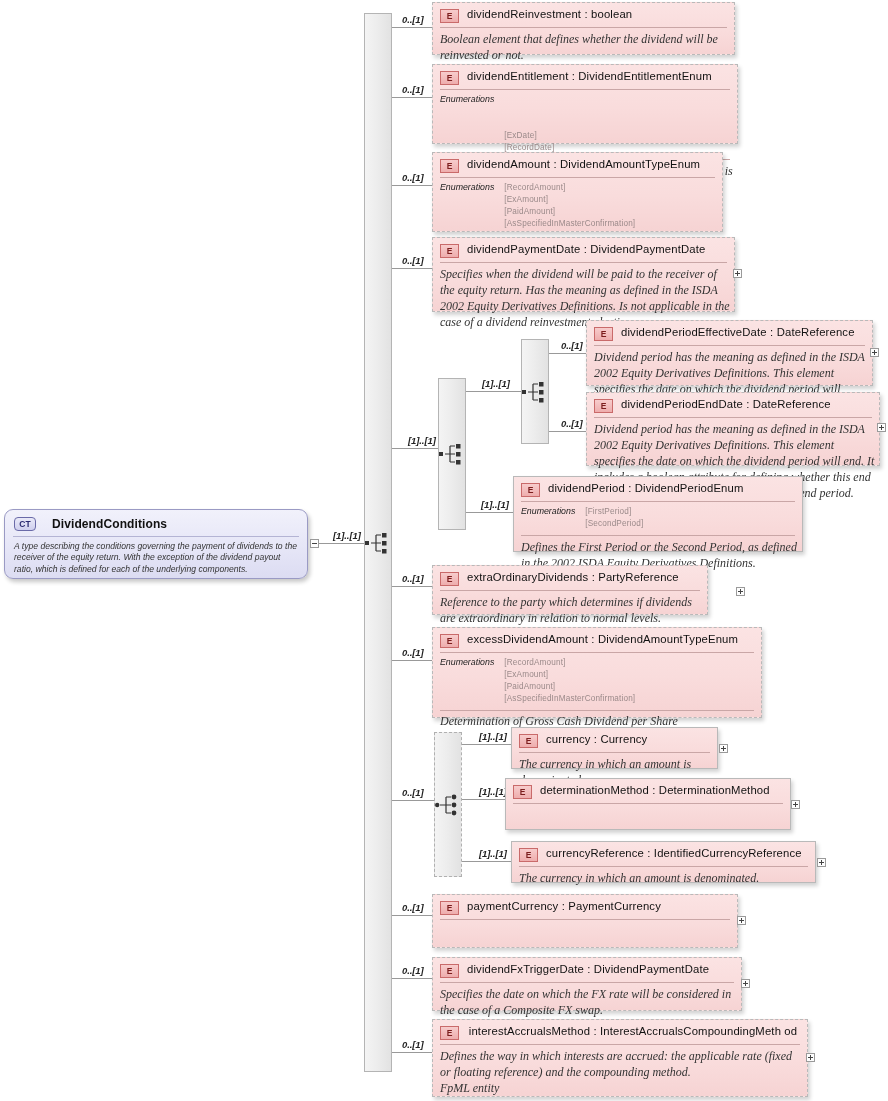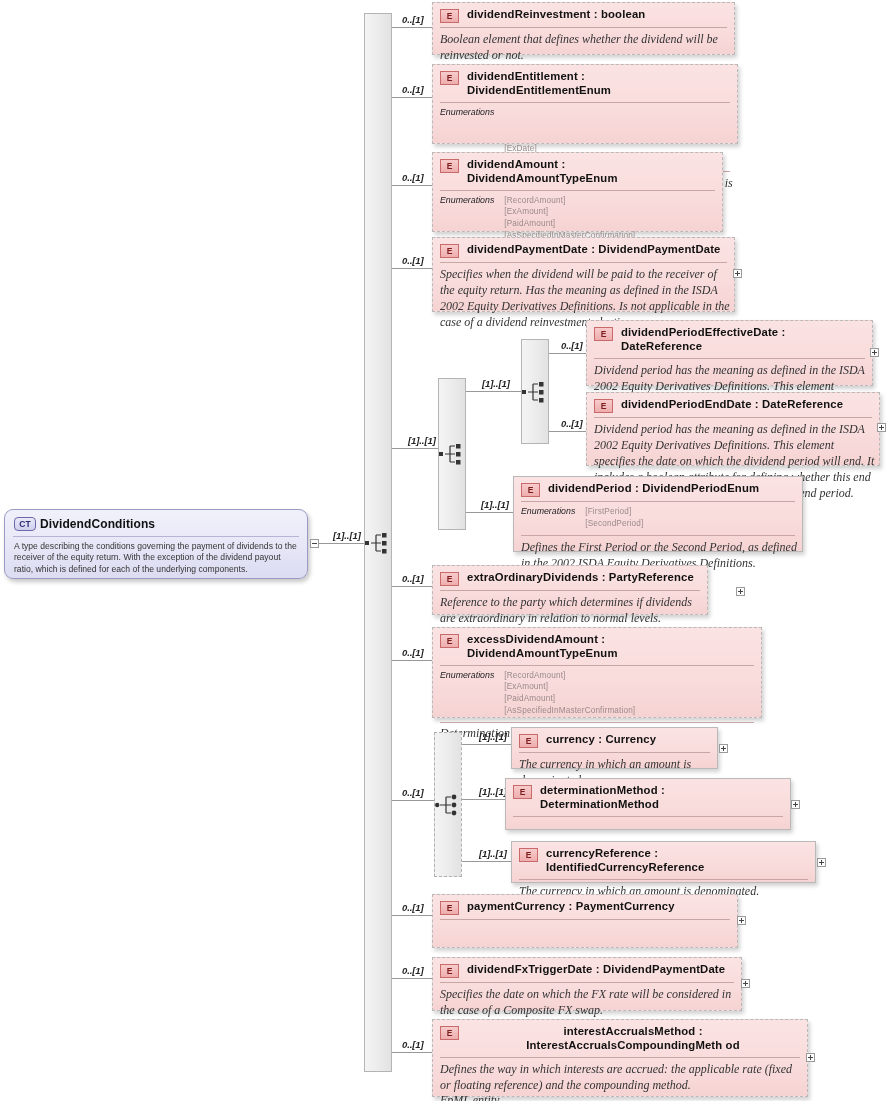--- a/index.html
+++ b/index.html
@@ -45,32 +45,32 @@
   }
 
   
   .ctbox{
     position:absolute;box-sizing:border-box;
     border:1px solid #9a9ac4;border-radius:9px;
     background:linear-gradient(to bottom,#f1f1fb 0%,#e6e6f7 55%,#dcdcf2 100%);
     box-shadow:2px 3px 4px rgba(0,0,0,.22);
     padding:0;
   }
-  .ct-head{display:flex;align-items:center;gap:4px;padding:7px 9px 5px 9px;}
+  .ct-head{display:flex;align-items:center;gap:16px;padding:7px 9px 5px 9px;}
   .ct-tag{
     width:22px;height:14px;box-sizing:border-box;
     border:1px solid #6a6aa8;border-radius:4px;
     background:linear-gradient(to bottom,#e9e9f8,#cfcfee);
     font-size:8.5px;font-weight:bold;color:#2a2a70;
     display:flex;align-items:center;justify-content:center;line-height:1;
   }
   .ct-title{font-size:12px;font-weight:bold;color:#111;letter-spacing:.1px;}
   .ct-rule{height:1px;background:#b4b4d4;margin:0 8px;}
   .ct-doc{
-    font-size:8.6px;color:#333;line-height:1.33;
+    font-size:8.6px;font-style:italic;color:#333;line-height:1.33;
     padding:4px 8px 8px 9px;
   }
 
   
   .ebox{
     position:absolute;box-sizing:border-box;
     background:linear-gradient(to bottom,#fbe3e3 0%,#f9dcdc 55%,#f6d3d3 100%);
     box-shadow:2px 3px 4px rgba(0,0,0,.18);
   }
   .ebox.opt{border:1px dashed #b9b9b9;}
@@ -79,21 +79,21 @@
   .e-tag{
     flex:0 0 auto;
     width:19px;height:14px;box-sizing:border-box;
     border:1px solid #c96a6a;
     background:linear-gradient(to bottom,#f7cccc,#eeadad);
     font-size:8.5px;font-weight:bold;color:#7b1d1d;
     display:flex;align-items:center;justify-content:center;line-height:1;
     margin-top:1px;
   }
   .e-title{
-    font-size:11.3px;font-weight:bold;color:#111;line-height:1.22;
+    font-size:11.3px;font-weight:normal;color:#111;line-height:1.22;
     letter-spacing:.15px;flex:1 1 auto;
   }
   .e-title.center{text-align:center;}
   .e-rule{height:1px;background:#c9a6a6;margin:0 7px;}
   .e-enum{display:flex;gap:10px;padding:4px 8px 5px 7px;}
   .e-enum-label{font-size:8.8px;font-style:italic;color:#222;flex:0 0 auto;}
   .e-enum-vals{font-size:8.2px;color:#9b8a8a;line-height:1.45;
     font-family:"Liberation Sans", sans-serif;letter-spacing:.15px;}
   .e-doc{
     font-size:12px;font-style:italic;color:#333;line-height:1.33;

